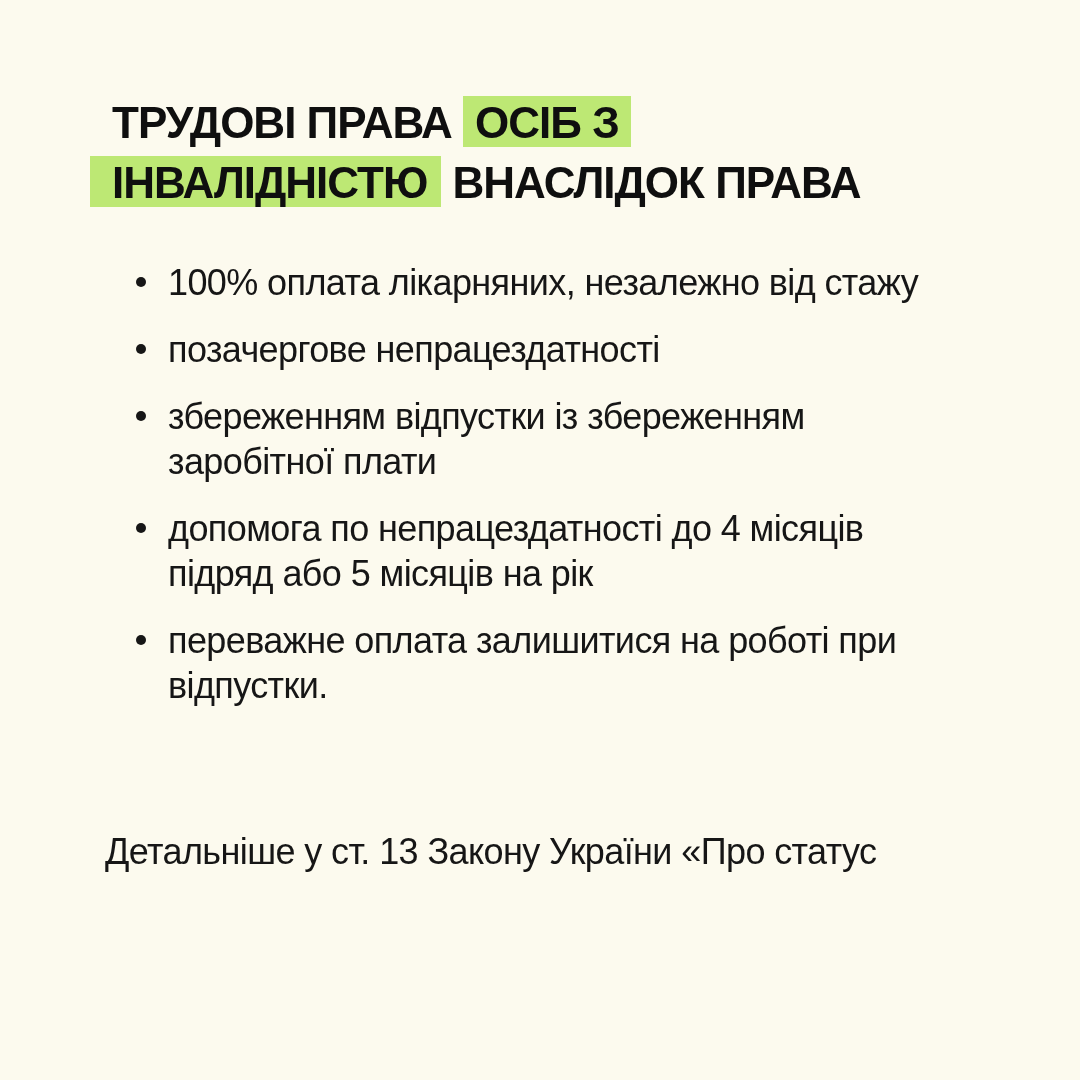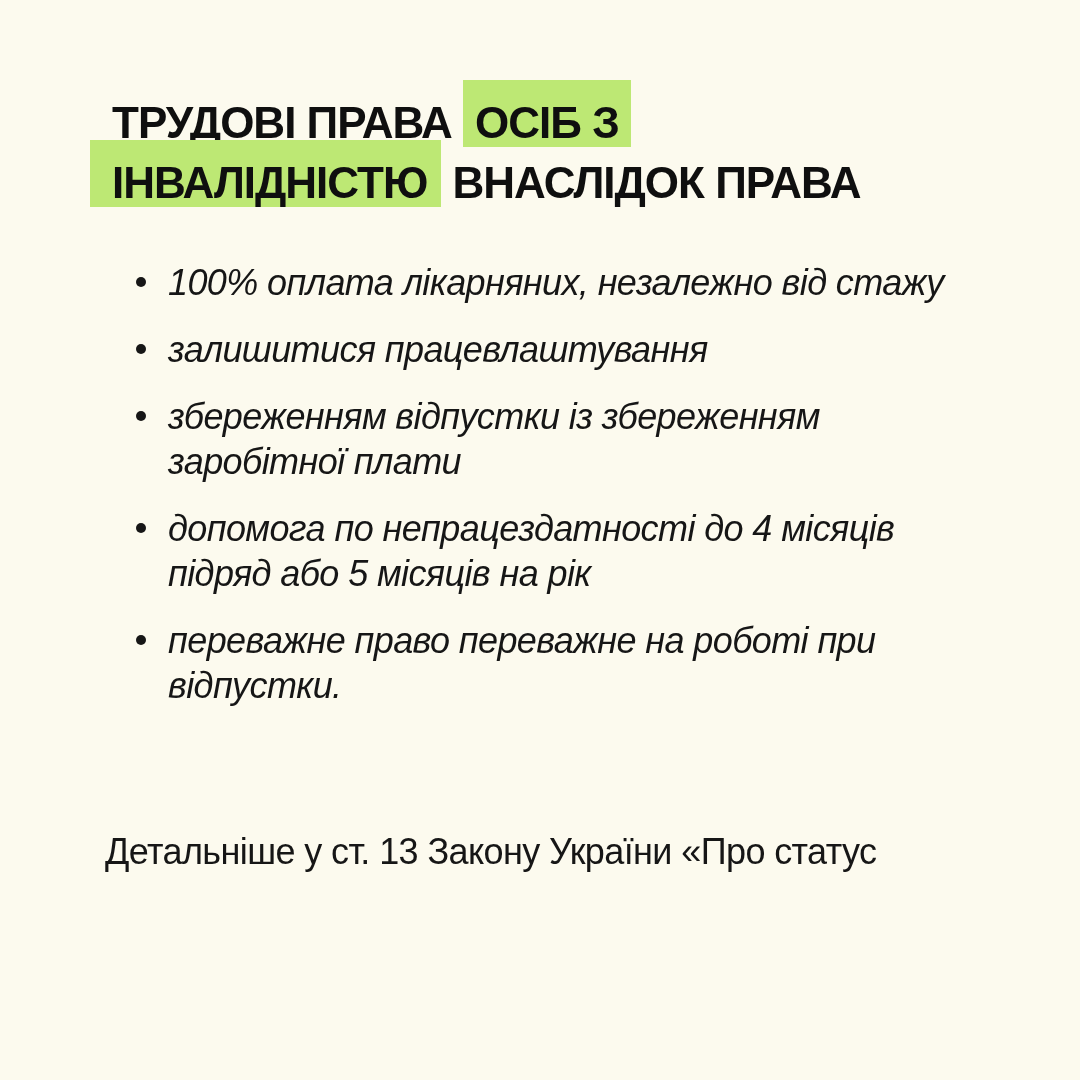--- a/index.html
+++ b/index.html
@@ -27,36 +27,35 @@
     font-size: 44px;
     font-weight: 700;
     letter-spacing: -1px;
     line-height: 60px;
     color: #0f0f0f;
     white-space: nowrap;
   }
   .title .t-line { display: block; white-space: nowrap; }
   .hl {
     background: var(--accent);
-    padding: 18px 12px 0 12px;
+    padding: 2px 12px 0 12px;
   }
   .hl.hl-lead {
     padding-left: 22px;
     margin-left: -22px;
     padding-right: 14px;
     margin-top: 12px;
   }
   
   .benefits {
     position: absolute;
     left: 112px;
     top: 260px;
     list-style: none;
     width: 860px;
-    font-style: italic;
   }
   .benefits li {
     position: relative;
     padding-left: 56px;
     font-size: 36px;
     letter-spacing: -0.6px;
     line-height: 45px;
     margin-bottom: 22px;
   }
   .benefits li::before {
@@ -89,32 +88,32 @@
   <h1 class="title">
     <span class="t-line"><span>ТРУДОВІ ПРАВА</span><span> </span><span class="hl">ОСІБ З</span></span>
     <span class="t-line"><span class="hl hl-lead">ІНВАЛІДНІСТЮ</span><span> </span><span>ВНАСЛІДОК ПРАВА</span></span>
   </h1>
 
   <ul class="benefits" id="benefits">
       <li>
         <span class="b-line">100% оплата лікарняних, незалежно від стажу</span>
       </li>
       <li>
-        <span class="b-line">залишитися працевлаштування</span>
+        <span class="b-line">позачергове непрацездатності</span>
       </li>
       <li>
         <span class="b-line">збереженням відпустки із збереженням</span>
         <span class="b-line">заробітної плати</span>
       </li>
       <li>
         <span class="b-line">допомога по непрацездатності до 4 місяців</span>
         <span class="b-line">підряд або 5 місяців на рік</span>
       </li>
       <li>
-        <span class="b-line">переважне право переважне на роботі при</span>
+        <span class="b-line">переважне оплата залишитися на роботі при</span>
         <span class="b-line">відпустки.</span>
       </li>
     </ul>
 
   <p class="footer-note">
     <span class="f-line">Детальніше у ст. 13 Закону України «Про статус</span>
   </p>
 
 </div>
 

